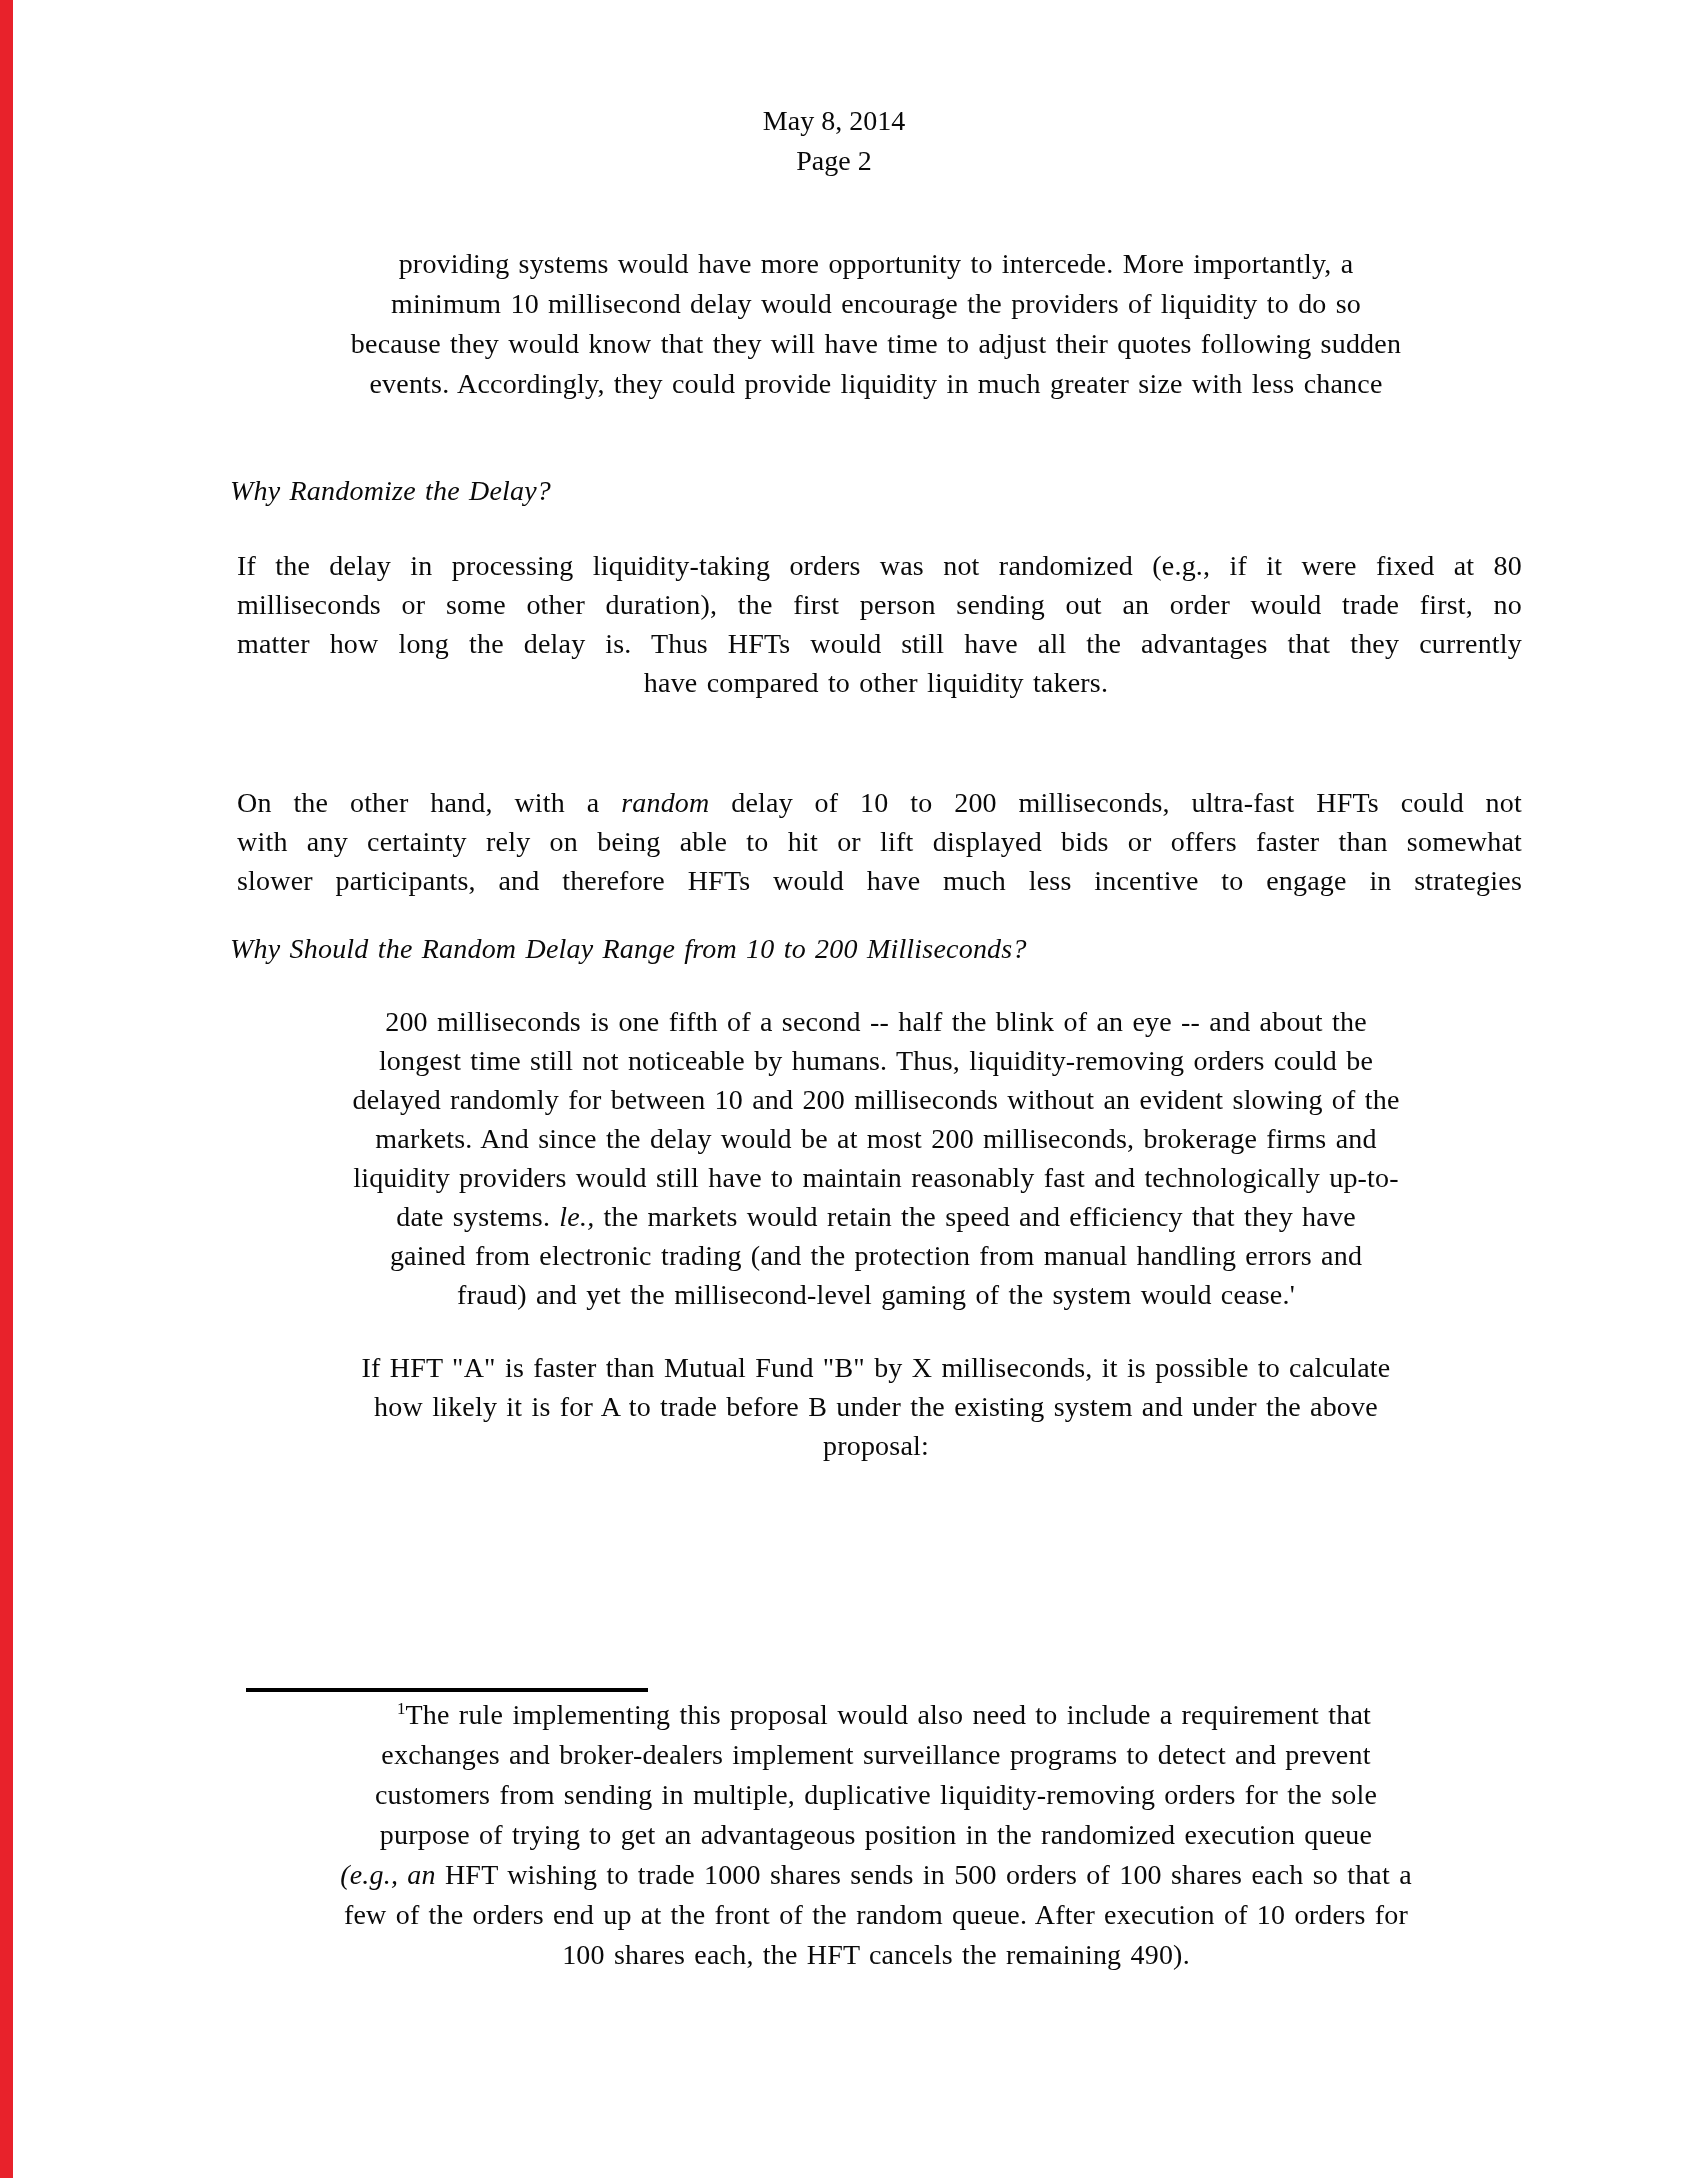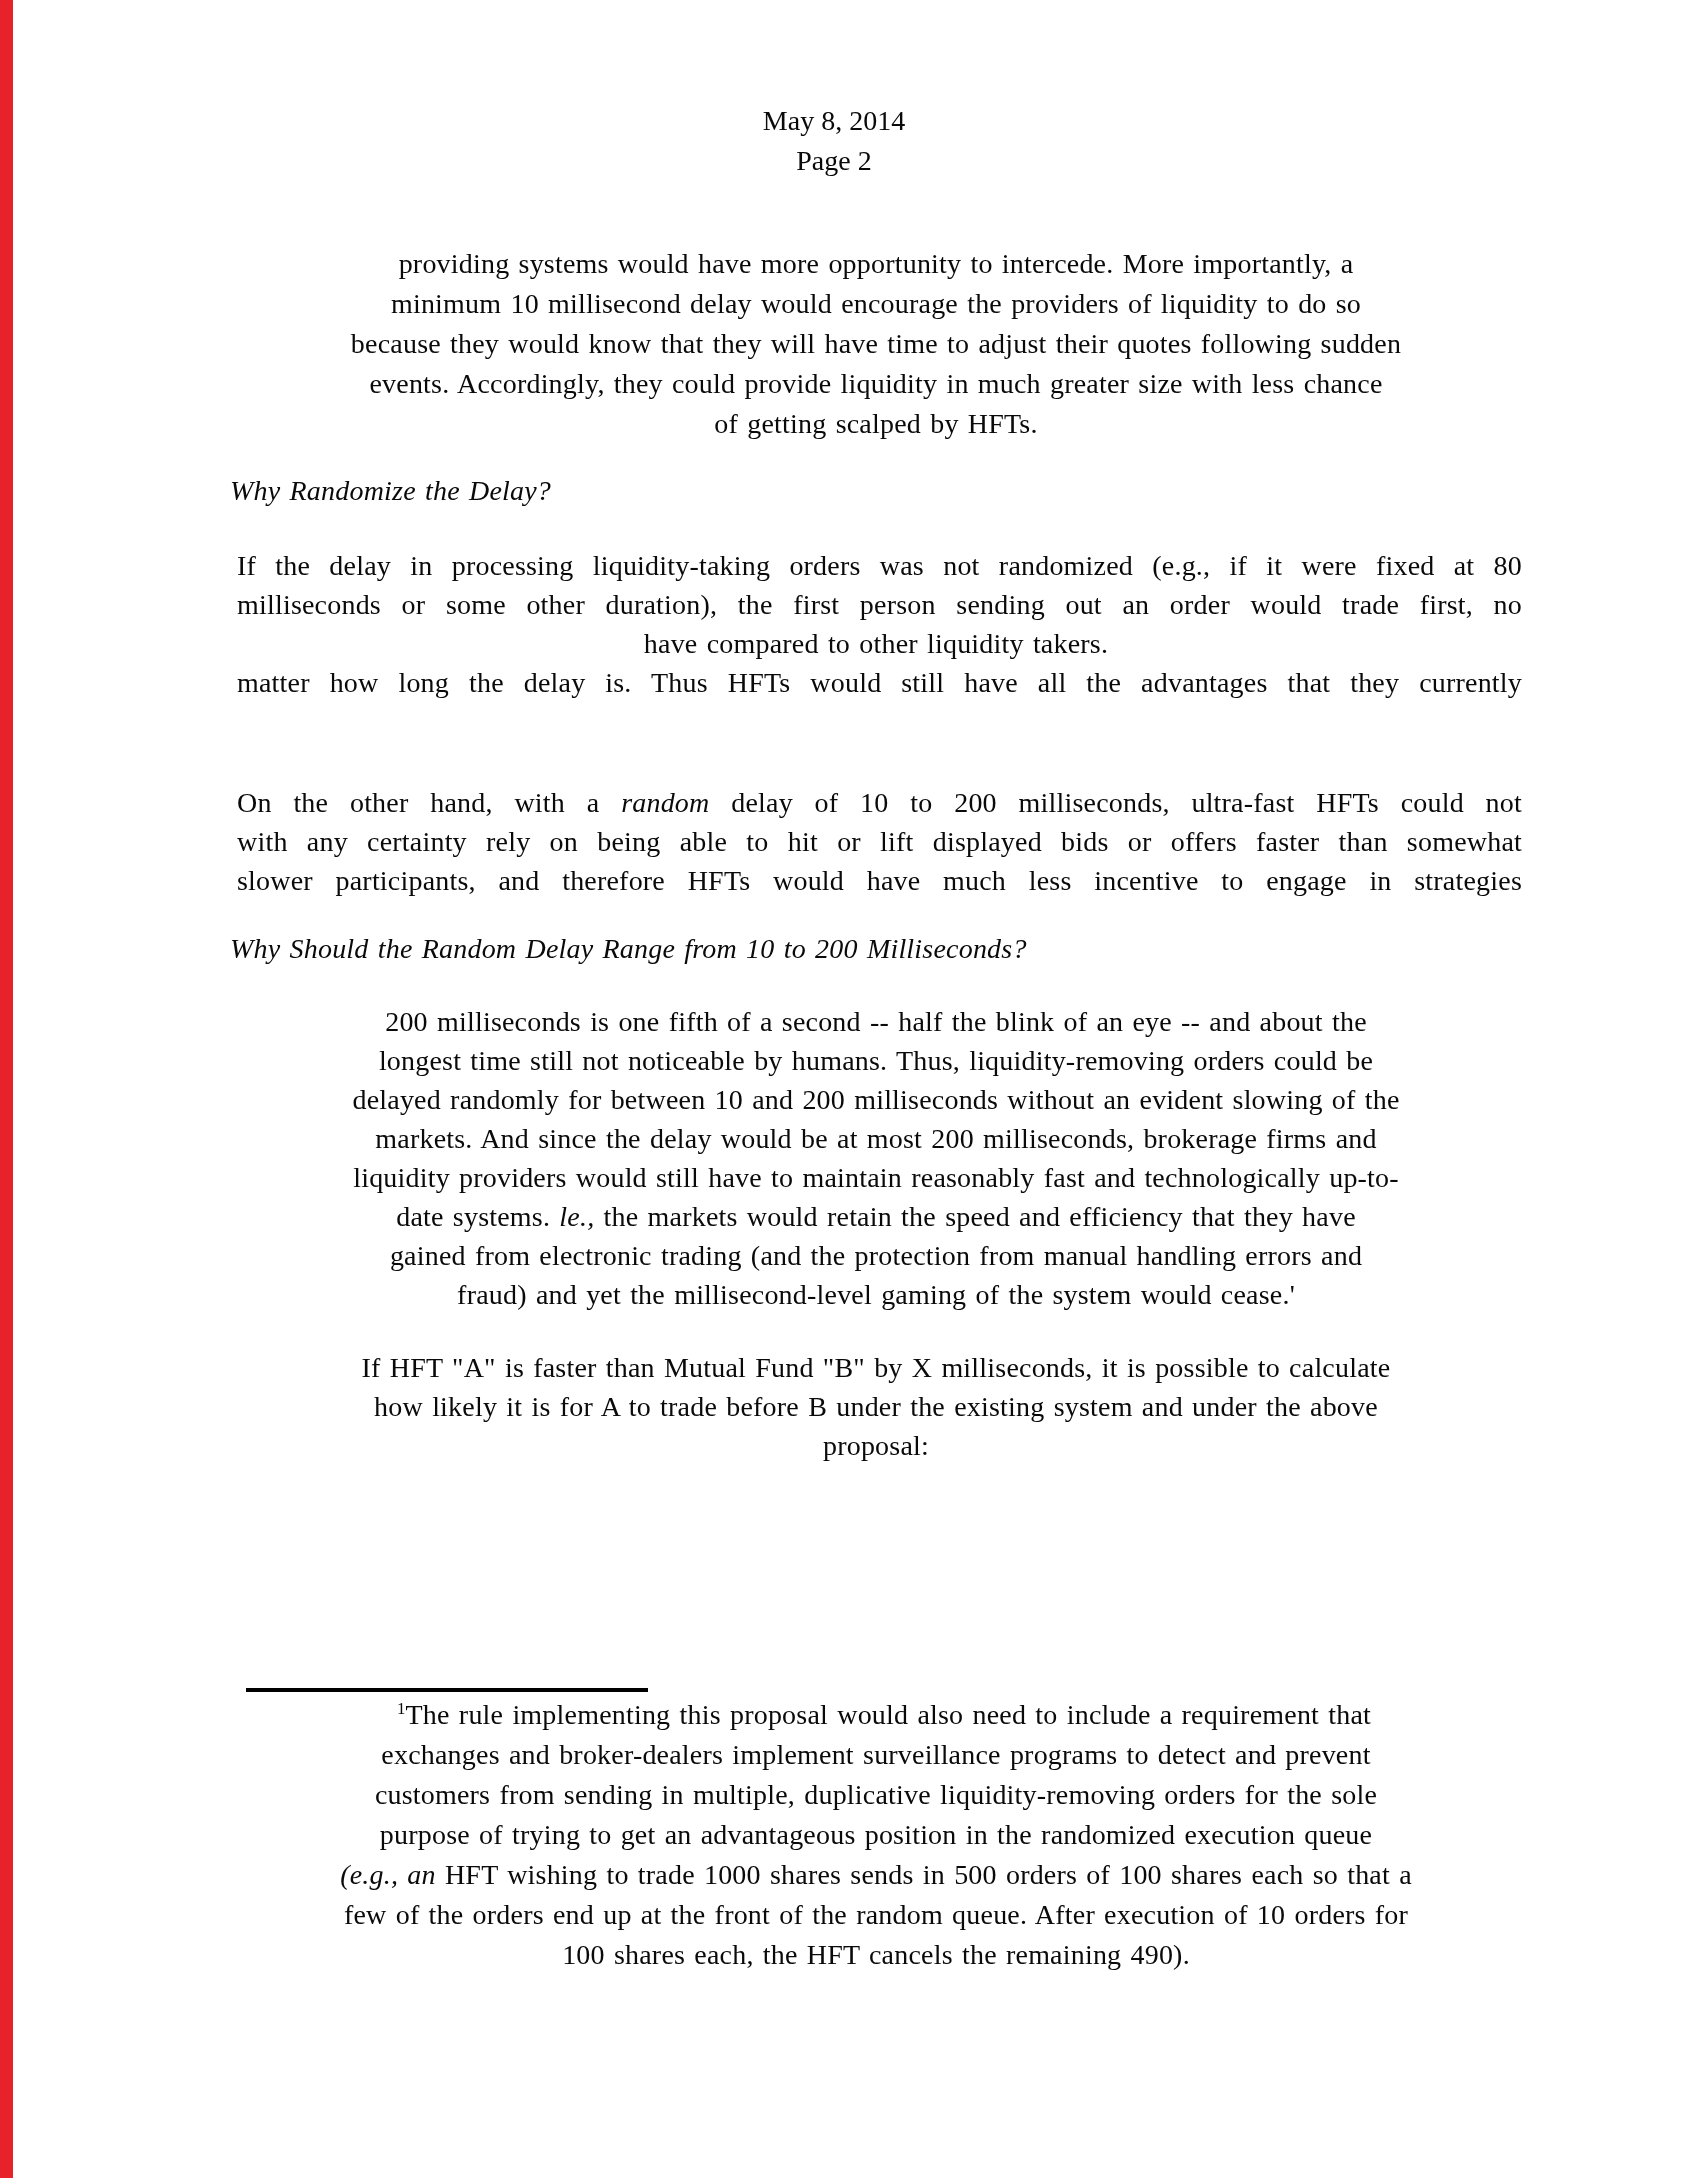--- a/index.html
+++ b/index.html
@@ -56,30 +56,29 @@
 <div class="header-block" style="top:101px">
   <div class="line">May 8, 2014</div>
   <div class="line">Page 2</div>
 </div>
 
 <div class="block lh40" style="top:244px">
     <div class="line"><span>providing systems would have more opportunity to intercede. More importantly, a</span></div>
     <div class="line"><span>minimum 10 millisecond delay would encourage the providers of liquidity to do so</span></div>
     <div class="line"><span>because they would know that they will have time to adjust their quotes following sudden</span></div>
     <div class="line"><span>events. Accordingly, they could provide liquidity in much greater size with less chance</span></div>
-    <div class="line"><span>of getting scalped by HFTs.</span></div>
   </div>
 
 <div class="block heading" style="top:475px">Why Randomize the Delay?</div>
 
 <div class="block just" style="top:546px">
     <div class="line jl"><span>If the delay in processing liquidity-taking orders was not randomized (e.g., if it were fixed at 80</span></div>
     <div class="line jl"><span>milliseconds or some other duration), the first person sending out an order would trade first, no</span></div>
+    <div class="line jl"><span>matter how long the delay is. Thus HFTs would still have all the advantages that they currently</span></div>
     <div class="line"><span>have compared to other liquidity takers.</span></div>
-    <div class="line jl"><span>matter how long the delay is. Thus HFTs would still have all the advantages that they currently</span></div>
   </div>
 
 <div class="block just" style="top:783px">
     <div class="line jl"><span>On the other hand, with a </span><span class="it">random</span><span> delay of 10 to 200 milliseconds, ultra-fast HFTs could not</span></div>
     <div class="line jl"><span>with any certainty rely on being able to hit or lift displayed bids or offers faster than somewhat</span></div>
     <div class="line jl"><span>slower participants, and therefore HFTs would have much less incentive to engage in strategies</span></div>
   </div>
 
 <div class="block heading" style="top:933px">Why Should the Random Delay Range from 10 to 200 Milliseconds?</div>
 

